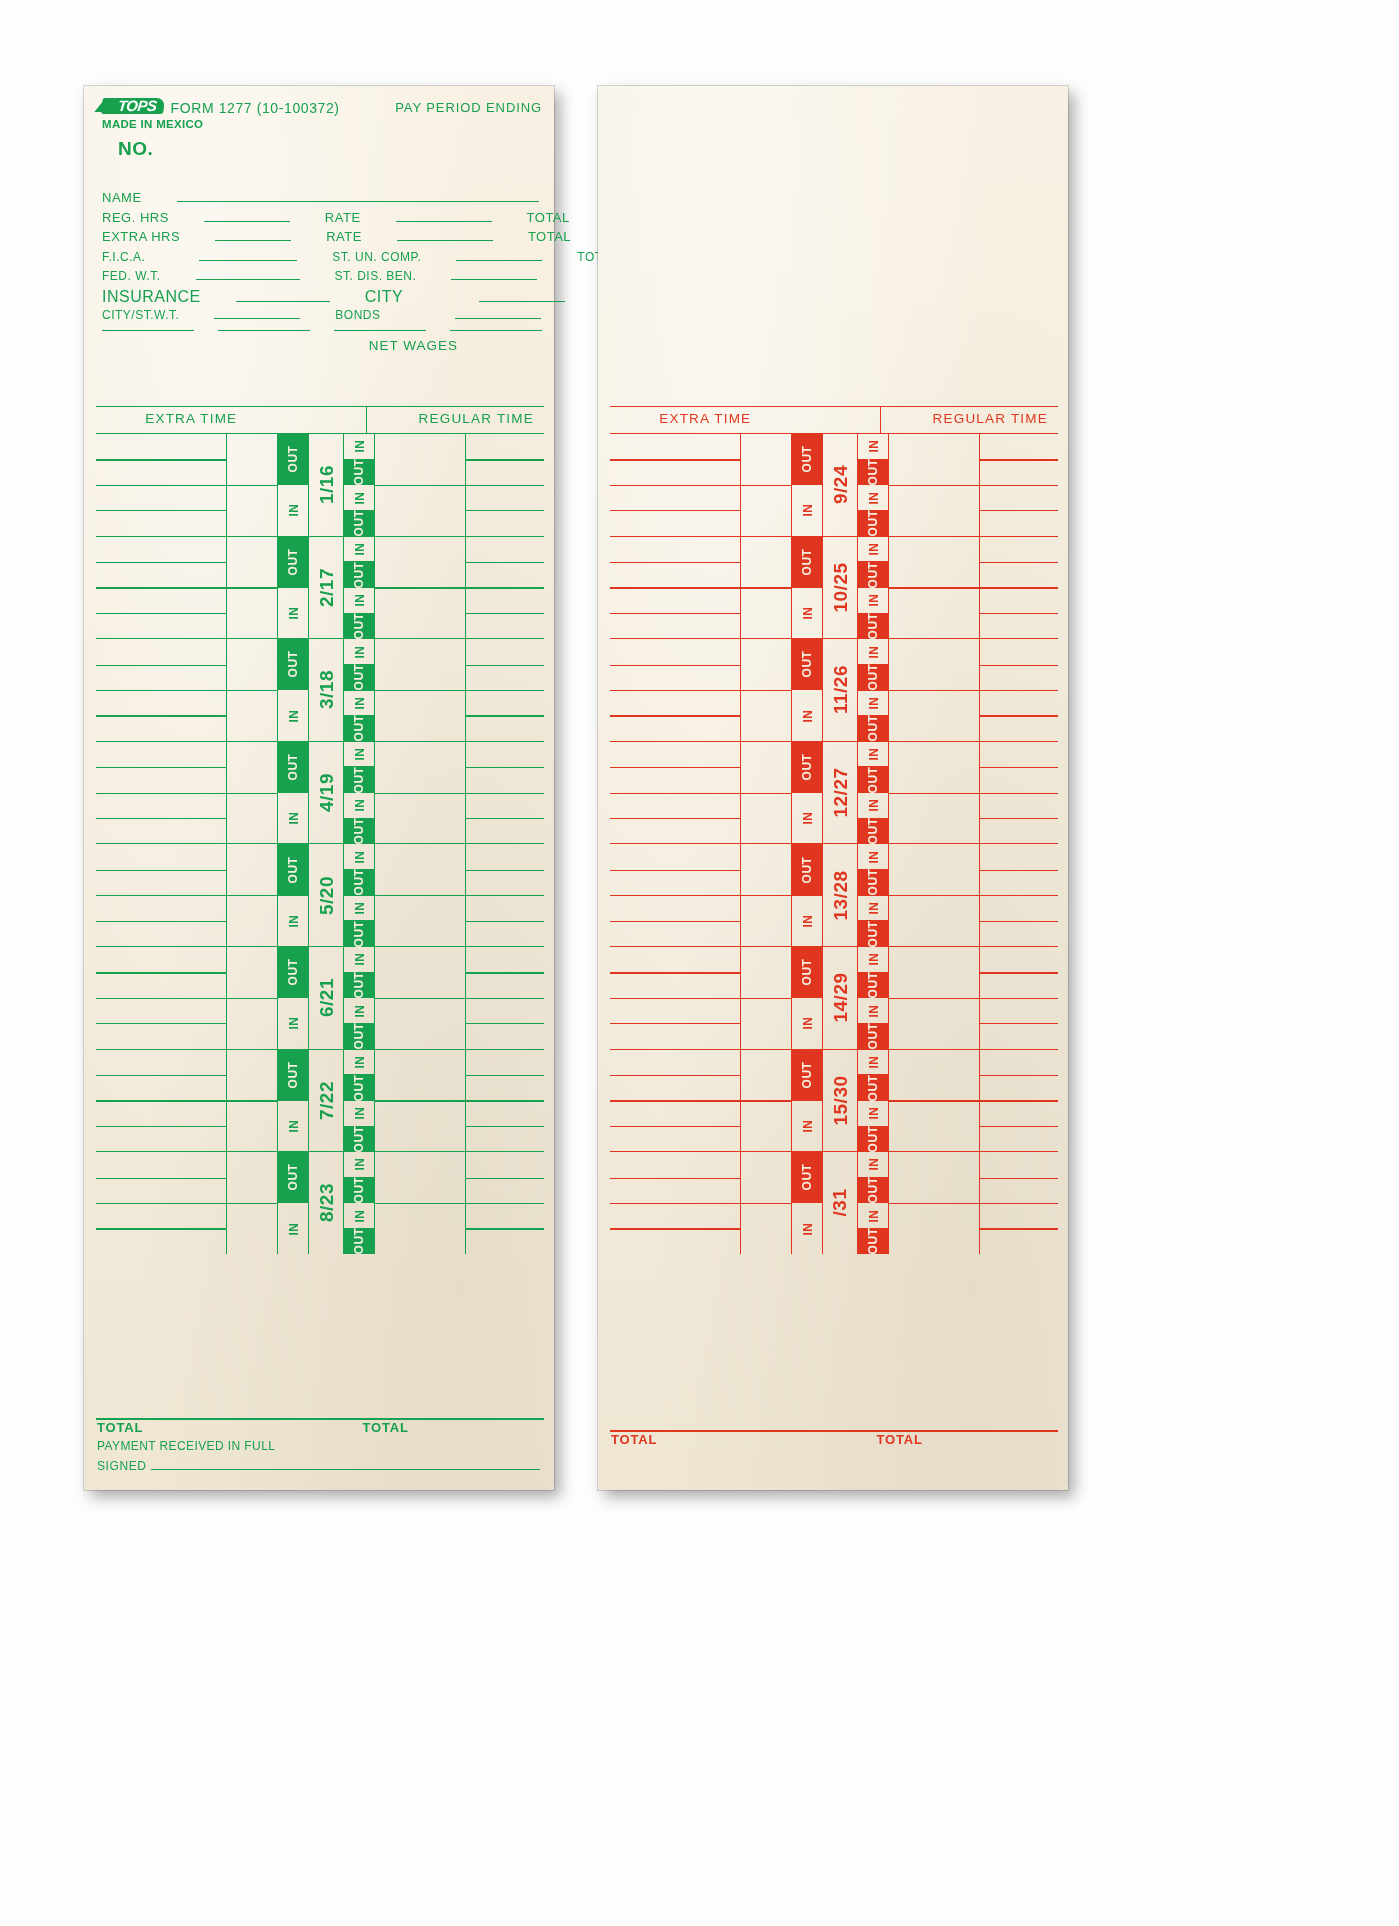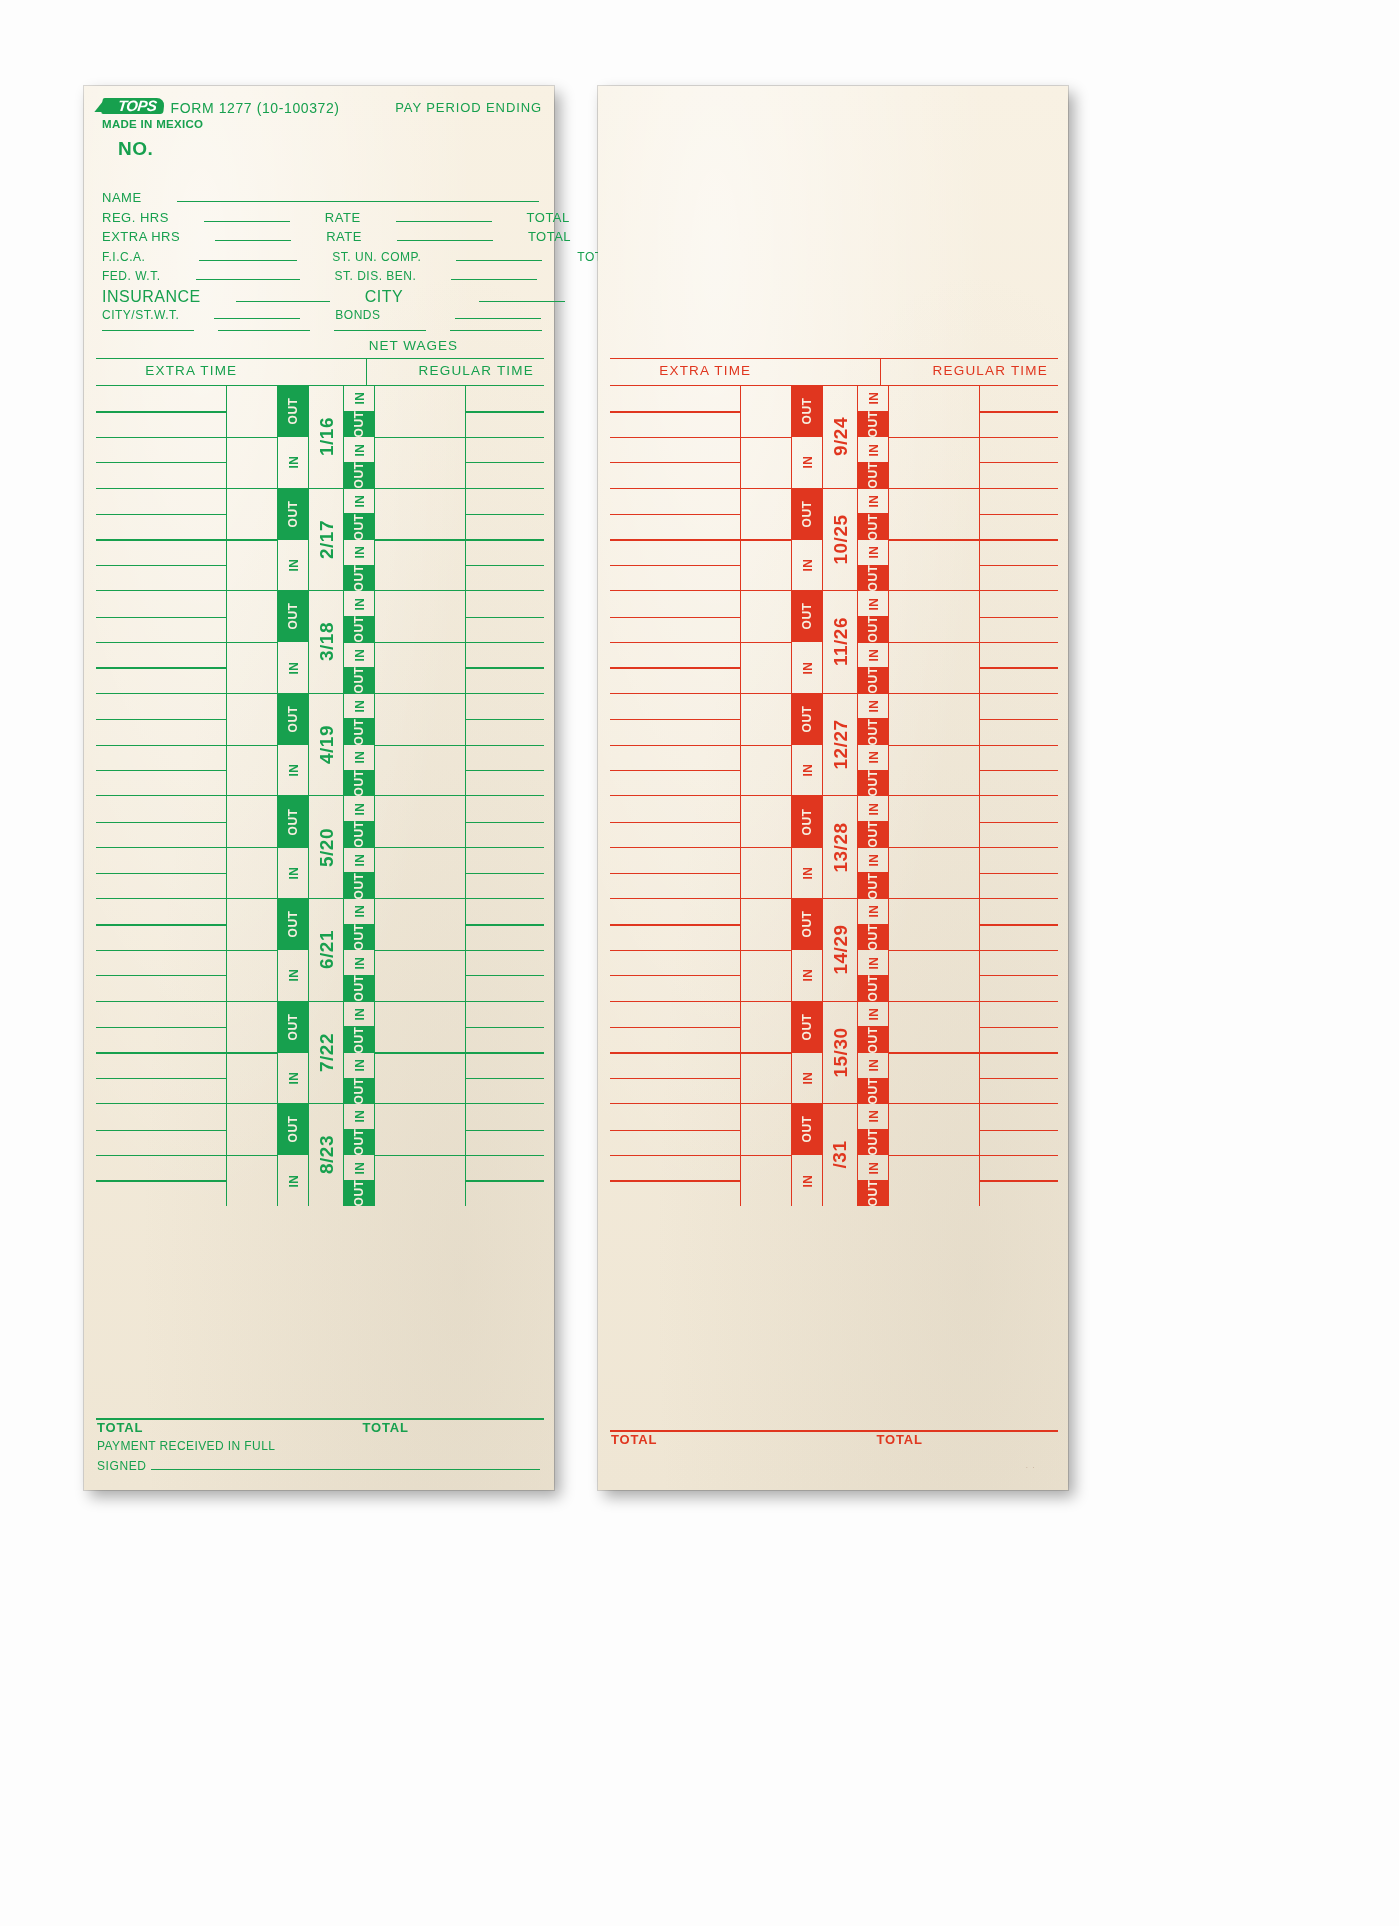--- a/index.html
+++ b/index.html
@@ -96,20 +96,21 @@
 
   
   .gridwrap{position:absolute;left:12px;right:10px;}
   #card-green .gridwrap{top:272px;bottom:68px;}
   #card-red   .gridwrap{top:272px;bottom:58px;}
 
   .colhdr{
     position:relative;height:26px;
     border-top:1.6px solid currentColor;
     border-bottom:1.6px solid currentColor;
+    margin-top:48px;
   }
   .colhdr .sep{
     position:absolute;left:60.2%;top:0;bottom:0;width:1.6px;background:currentColor;
   }
   .colhdr .lbl{
     position:absolute;top:4px;font-size:13.5px;letter-spacing:1.2px;font-weight:500;
   }
   .colhdr .lbl.extra{left:11%;}
   .colhdr .lbl.reg{left:72%;}
 

